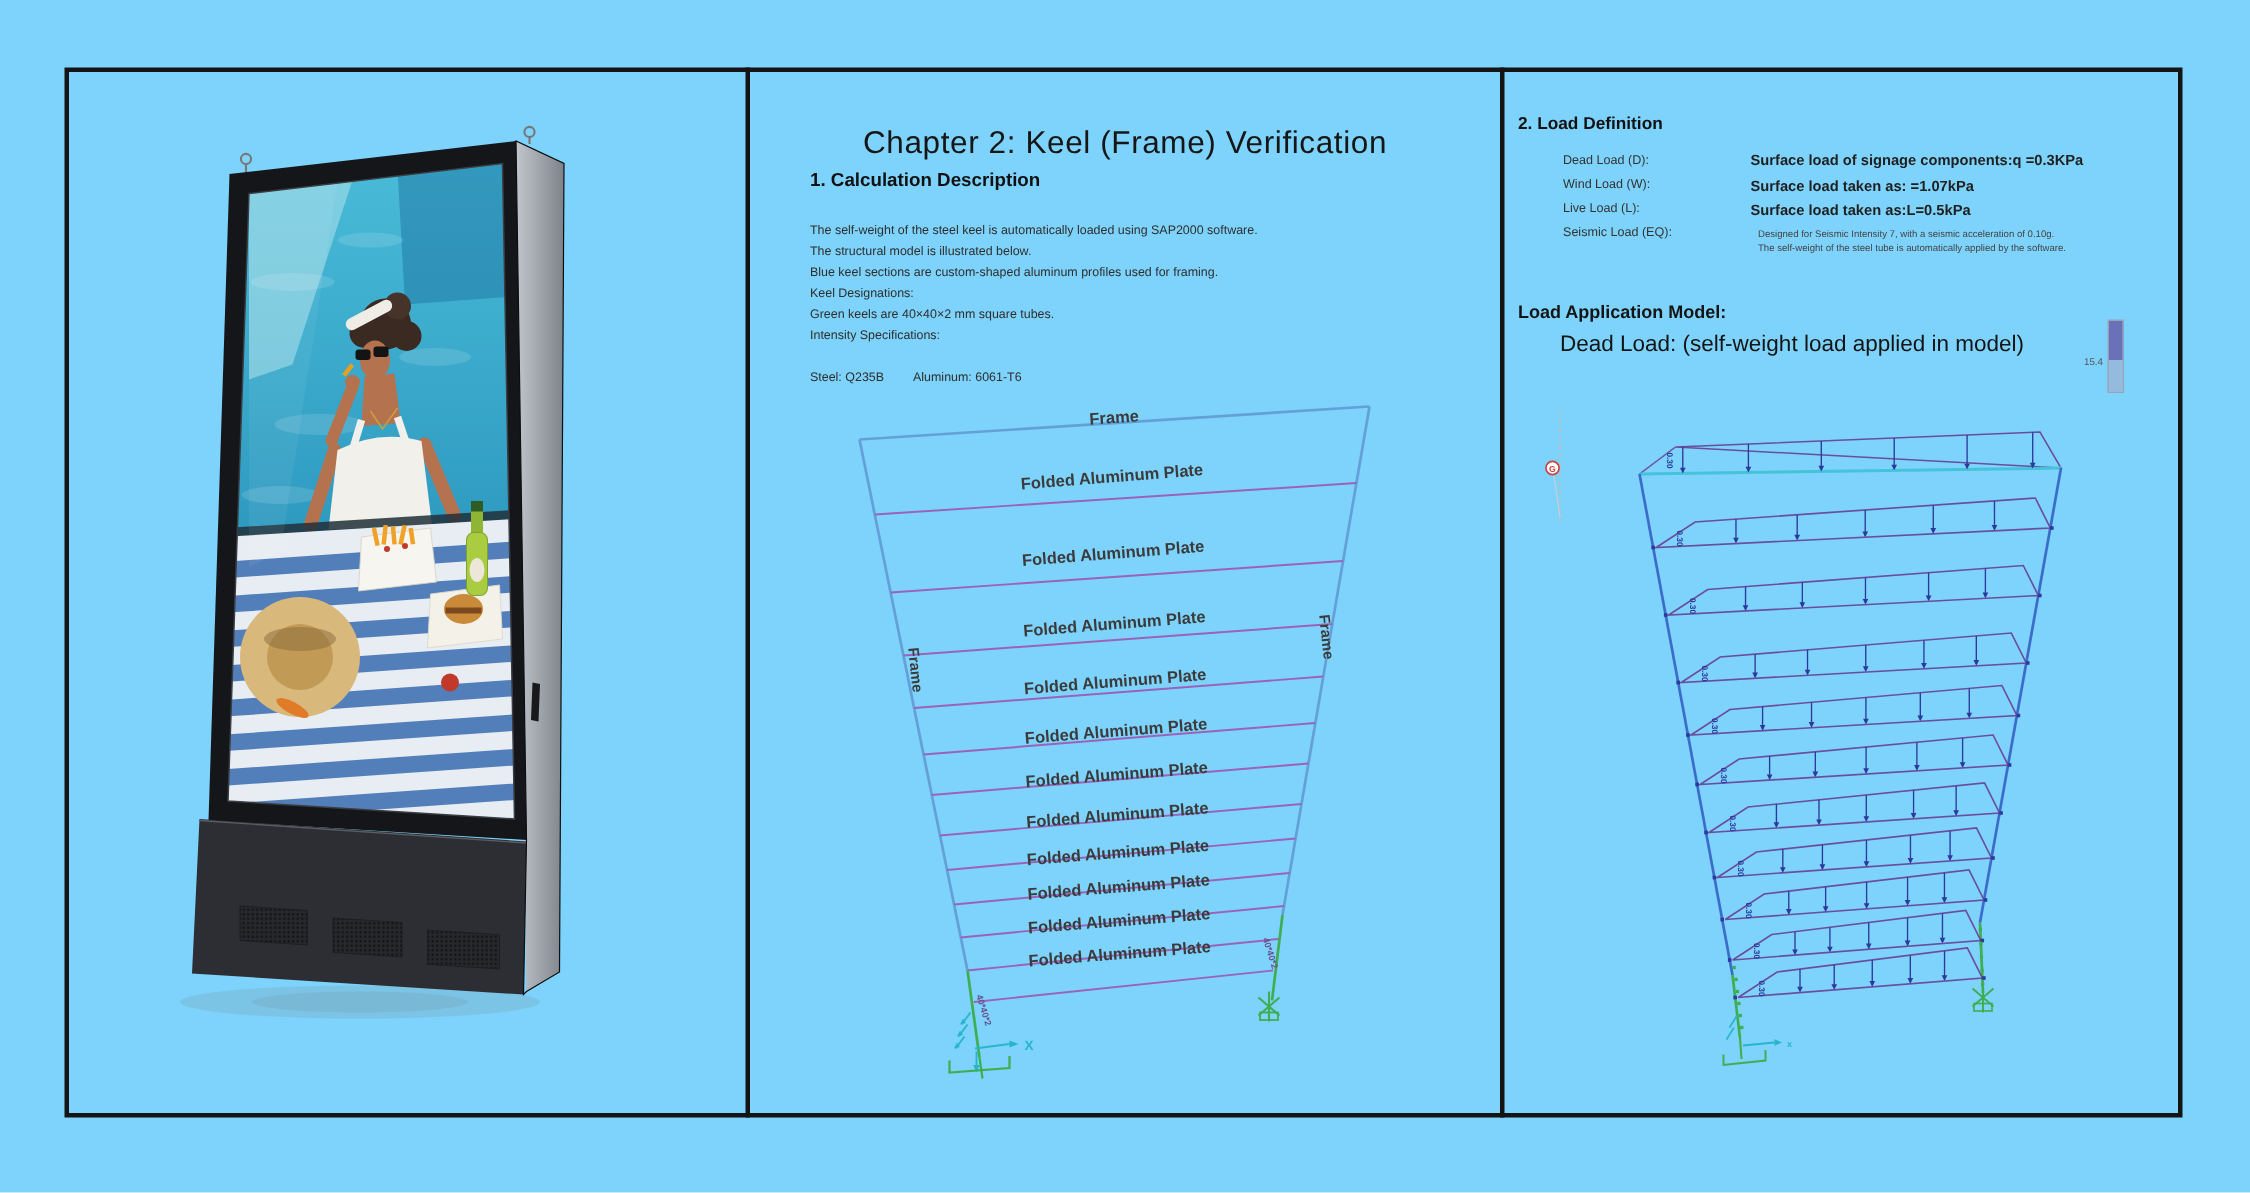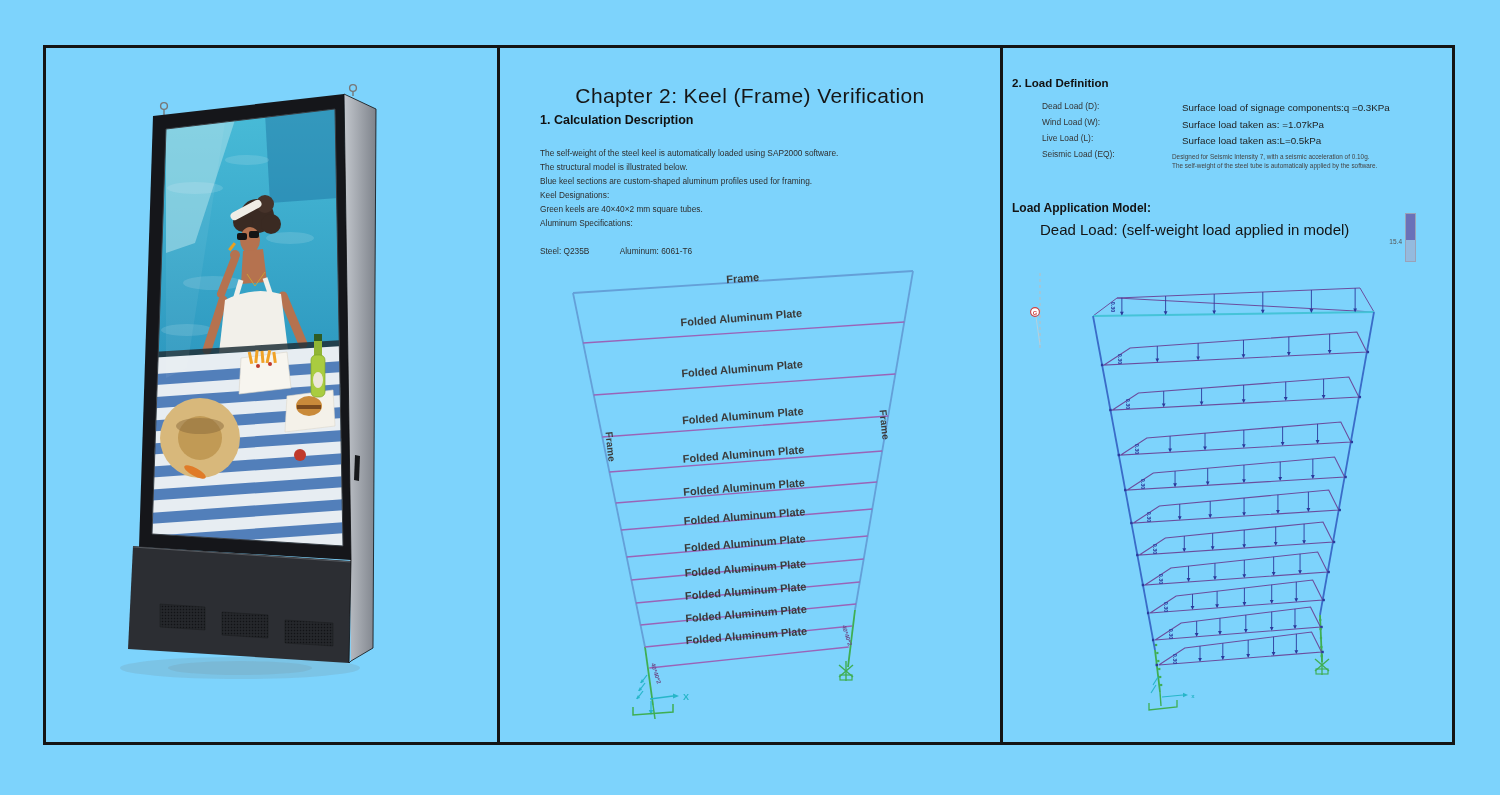--- a/index.html
+++ b/index.html
@@ -16,25 +16,25 @@
   svg{position:absolute}
   #kiosk-svg{left:52px;top:23px}
   #keel-svg{left:55px;top:210px}
   #load-svg{left:22px;top:200px}
   .svg-label{font-family:"Liberation Sans",sans-serif}
   
   .chapter-title{position:absolute;left:0;top:39px;width:500px;text-align:center;font-size:21px;font-weight:500;letter-spacing:.4px;color:#161616}
   .calc-head{position:absolute;left:40px;top:68px;font-size:12.5px;font-weight:700;color:#111}
   .paras{position:absolute;left:40px;top:102px;width:430px;font-size:8.3px;color:#2e2e2e;line-height:13.9px}
   .mat-row{position:absolute;left:40px;top:201px;font-size:8.3px;color:#2e2e2e}
-  .mat-al{margin-left:28px}
+  .mat-al{margin-left:17px}
   
   .load-head{position:absolute;left:9px;top:32px;font-size:11.5px;font-weight:700;color:#111}
   .ld-label{position:absolute;left:39px;font-size:8.4px;color:#333}
-  .ld-value{position:absolute;left:179px;font-size:9.8px;font-weight:400;color:#1f1f1f}
+  .ld-value{position:absolute;left:164px;font-size:9.8px;font-weight:700;color:#1f1f1f}
   .ld-small{position:absolute;left:169px;font-size:6.4px;color:#444;line-height:9.2px}
   .model-head{position:absolute;left:9px;top:156px;font-size:12px;font-weight:700;color:#141414}
   .model-cap{position:absolute;left:37px;top:176px;font-size:15px;font-weight:500;color:#141414}
   .legend{position:absolute;left:402px;top:168px;width:11px;height:49px;border:1px solid #9aa2b8}
   .legend div{width:100%}
   .legend .lt{height:26px}
   .legend .lb{height:21px}
   .legend-val{position:absolute;left:363px;top:193px;width:36px;text-align:right;font-size:6.5px;color:#555}
 </style>
 </head>
@@ -178,21 +178,21 @@
 
   <div class="panel" id="panel-mid">
     <div class="chapter-title">Chapter 2: Keel (Frame) Verification</div>
     <div class="calc-head">1. Calculation Description</div>
     <div class="paras">
       <div>The self-weight of the steel keel is automatically loaded using SAP2000 software.</div>
       <div>The structural model is illustrated below.</div>
       <div>Blue keel sections are custom-shaped aluminum profiles used for framing.</div>
       <div>Keel Designations:</div>
       <div>Green keels are 40×40×2 mm square tubes.</div>
-      <div>Aluminum Specifications:</div>
+      <div>Intensity Specifications:</div>
     </div>
     <div class="mat-row">
       <span>Steel: Q235B</span>
       <span class="mat-al">Aluminum: 6061-T6</span>
     </div>
     <svg id="keel-svg" width="400" height="490" viewBox="0 0 400 490">
         <line x1="18" y1="38" x2="358" y2="16" stroke="#64a0d8" stroke-width="1.8"></line>
         <line x1="18" y1="38" x2="90" y2="392" stroke="#64a0d8" stroke-width="1.8"></line>
         <line x1="358" y1="16" x2="300" y2="355" stroke="#64a0d8" stroke-width="1.8"></line>
         <line x1="90" y1="392" x2="98" y2="450" stroke="#3fae52" stroke-width="1.8"></line>

